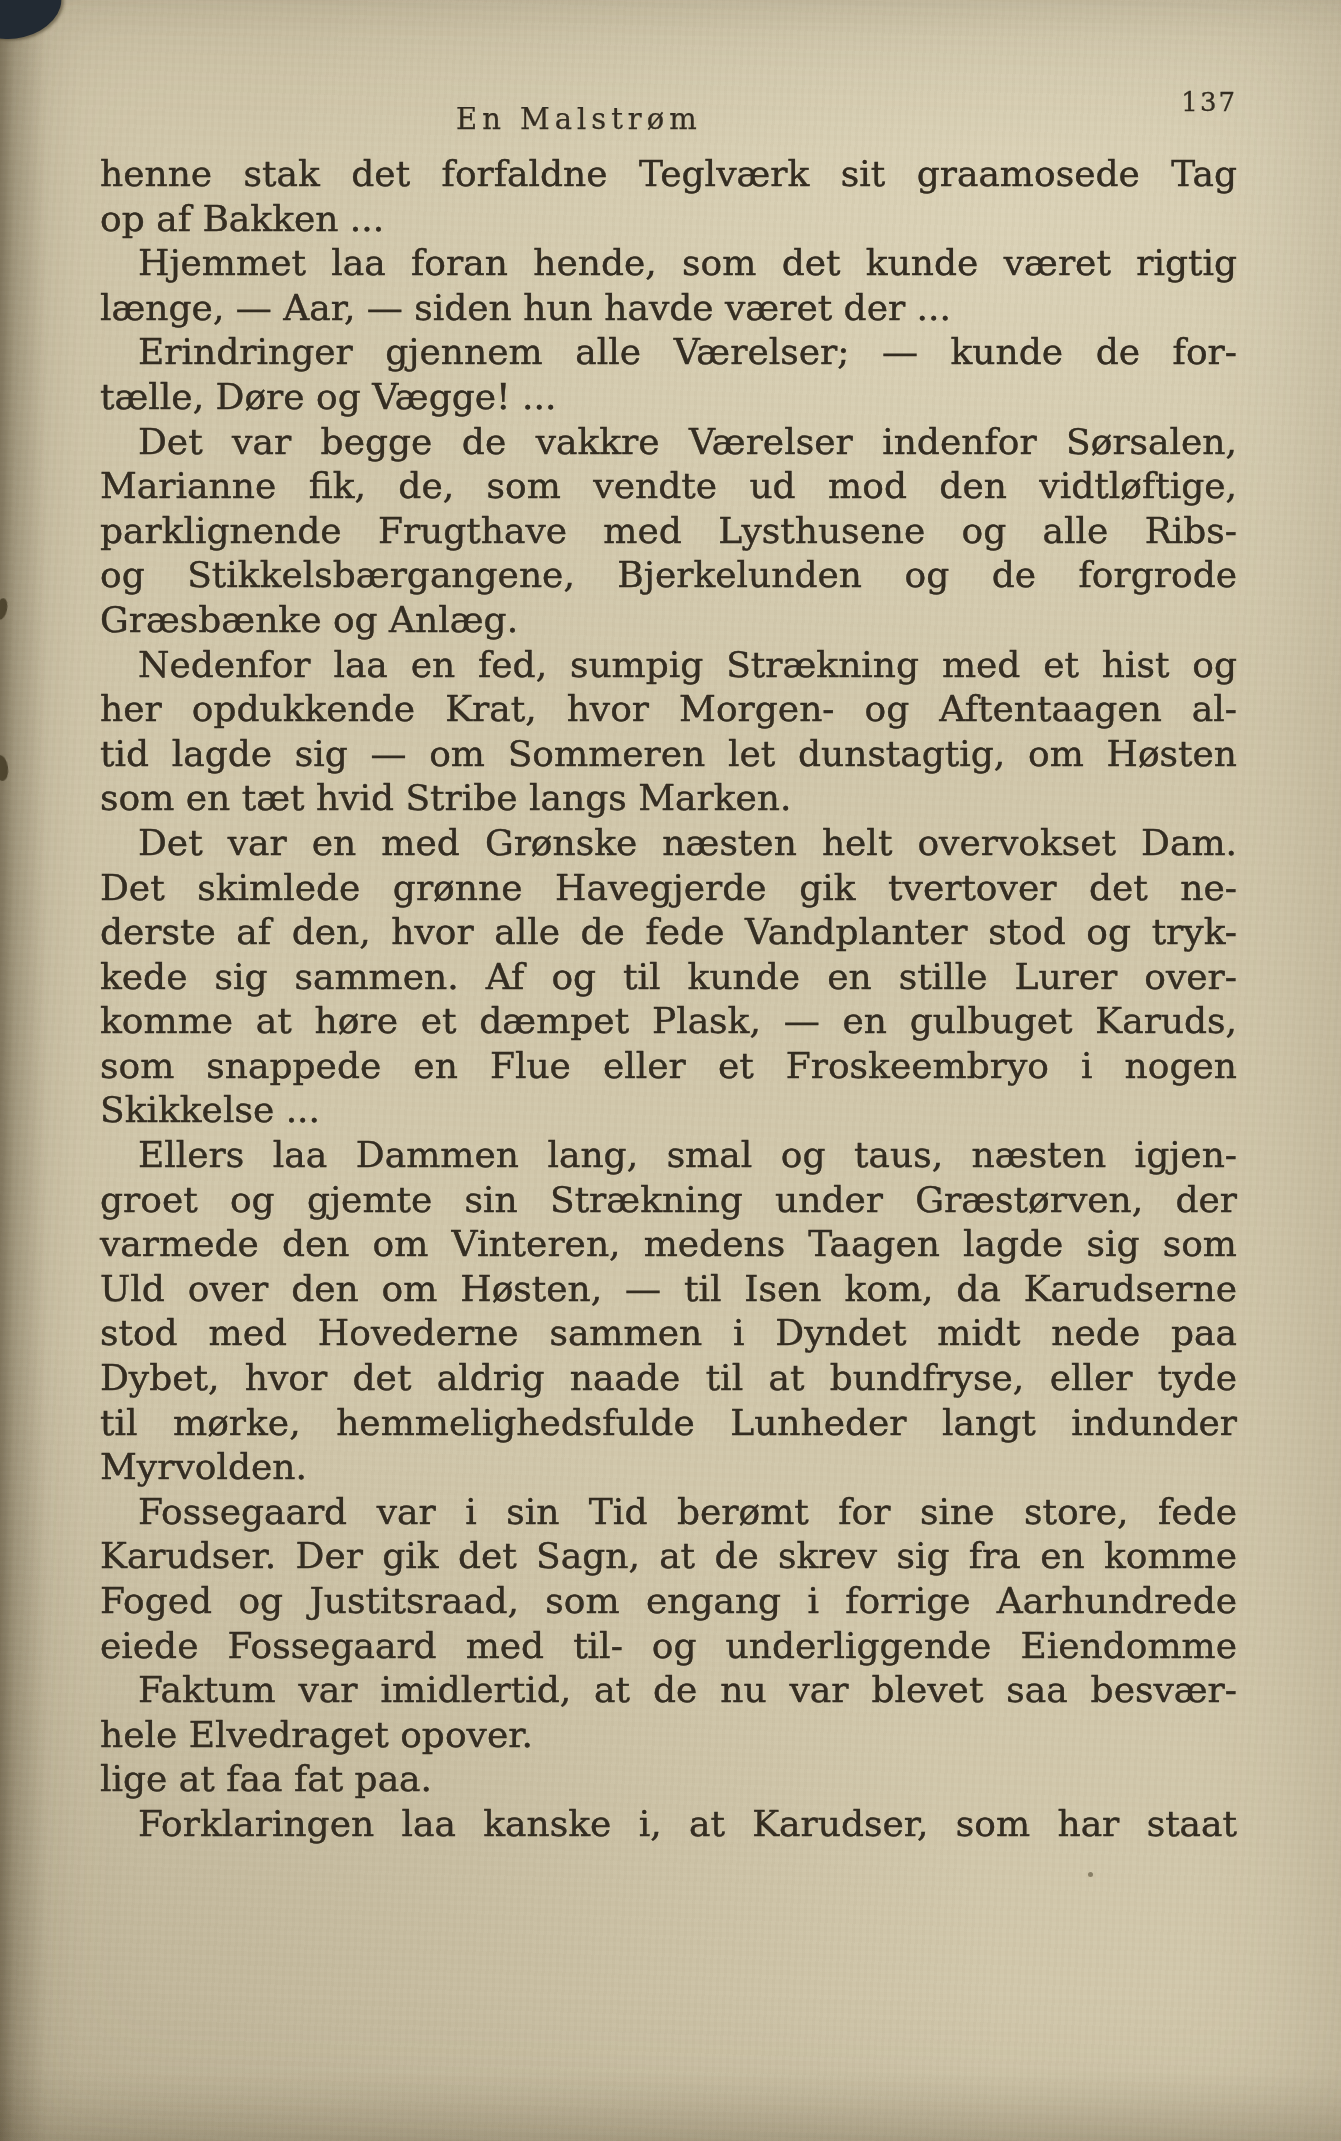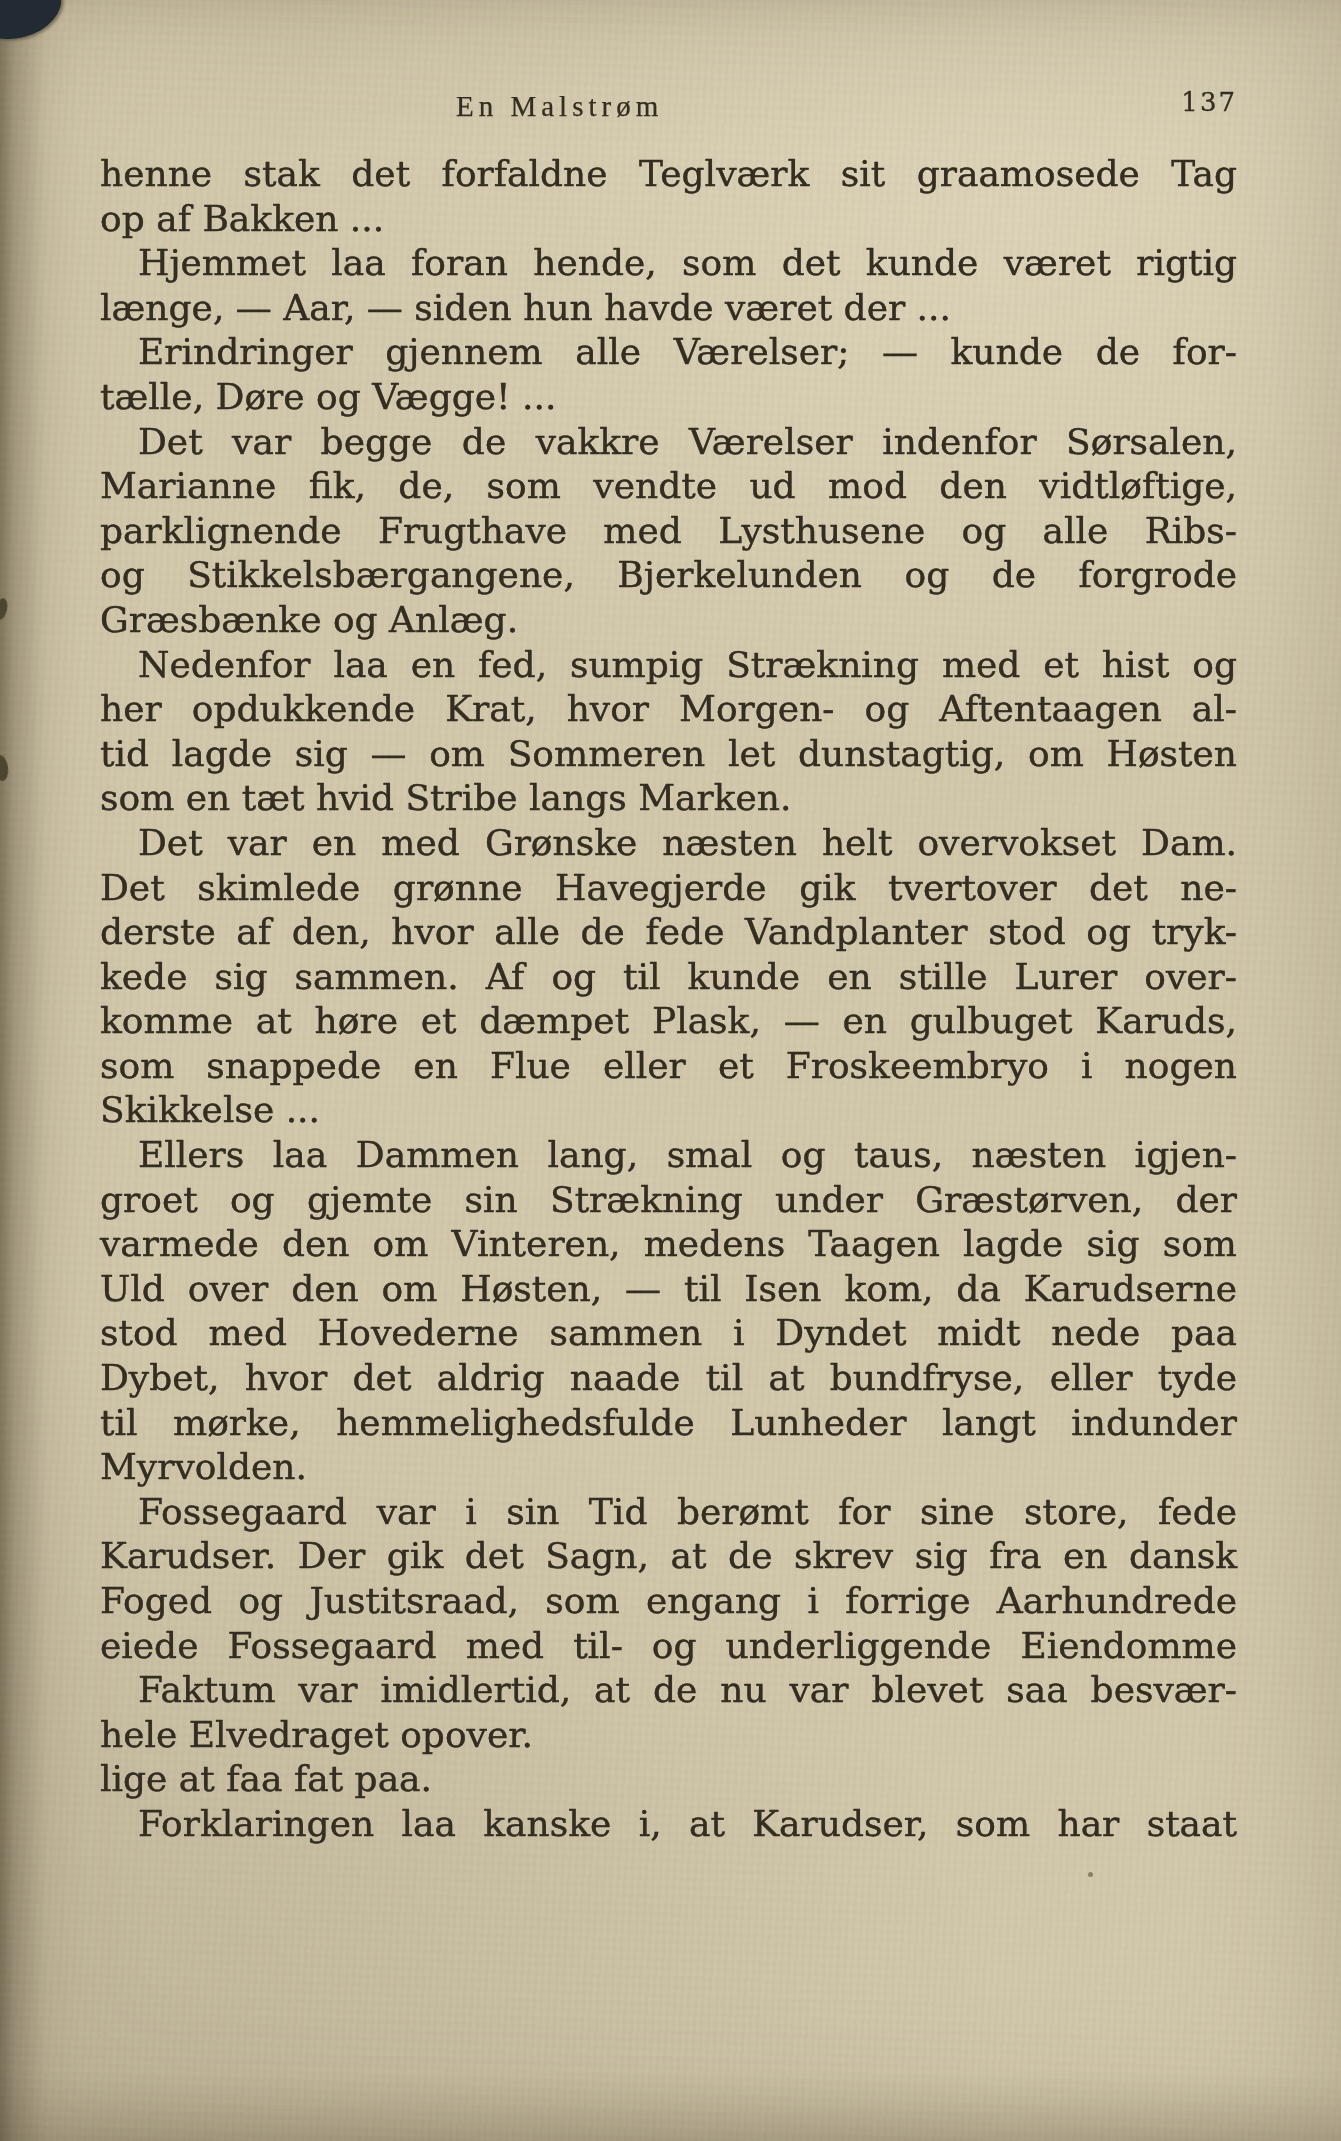--- a/index.html
+++ b/index.html
@@ -55,25 +55,24 @@
   }
   .speck.s1{left:-4px;top:598px;width:11px;height:22px;transform:rotate(12deg);}
   .speck.s2{left:-6px;top:755px;width:14px;height:26px;transform:rotate(-8deg);}
   .speck.s3{left:1088px;top:1872px;width:5px;height:5px;opacity:.55;}
 
   .running-header{
     position:absolute;left:100px;right:104px;top:86px;height:42px;
     color:var(--ink);
   }
   .running-title{
-    position:absolute;left:356px;top:4px;
+    position:absolute;left:356px;top:16px;
     font-size:29px;letter-spacing:5px;
     -webkit-text-stroke:.25px currentColor;
     white-space:nowrap;
-    font-family:Liberation Serif, serif;
   }
   .page-num{
     position:absolute;right:0;top:1px;
     font-size:26px;letter-spacing:2px;
     -webkit-text-stroke:.3px currentColor;
   }
 
   .page-text{
     position:absolute;left:100px;top:152px;width:1137px;
     color:var(--ink);
@@ -134,21 +133,21 @@
       <div class="line pend">Skikkelse ...</div>
       <div class="line indent">Ellers laa Dammen lang, smal og taus, næsten igjen-</div>
       <div class="line">groet og gjemte sin Strækning under Græstørven, der</div>
       <div class="line">varmede den om Vinteren, medens Taagen lagde sig som</div>
       <div class="line">Uld over den om Høsten, — til Isen kom, da Karudserne</div>
       <div class="line">stod med Hovederne sammen i Dyndet midt nede paa</div>
       <div class="line">Dybet, hvor det aldrig naade til at bundfryse, eller tyde</div>
       <div class="line">til mørke, hemmelighedsfulde Lunheder langt indunder</div>
       <div class="line pend">Myrvolden.</div>
       <div class="line indent">Fossegaard var i sin Tid berømt for sine store, fede</div>
-      <div class="line">Karudser. Der gik det Sagn, at de skrev sig fra en dansk</div>
+      <div class="line">Karudser. Der gik det Sagn, at de skrev sig fra en komme</div>
       <div class="line">Foged og Justitsraad, som engang i forrige Aarhundrede</div>
       <div class="line">eiede Fossegaard med til- og underliggende Eiendomme</div>
       <div class="line indent">Faktum var imidlertid, at de nu var blevet saa besvær-</div>
       <div class="line pend">hele Elvedraget opover.</div>
       <div class="line pend">lige at faa fat paa.</div>
       <div class="line indent">Forklaringen laa kanske i, at Karudser, som har staat</div>
     </div>
 </div>
 
 </body></html>

